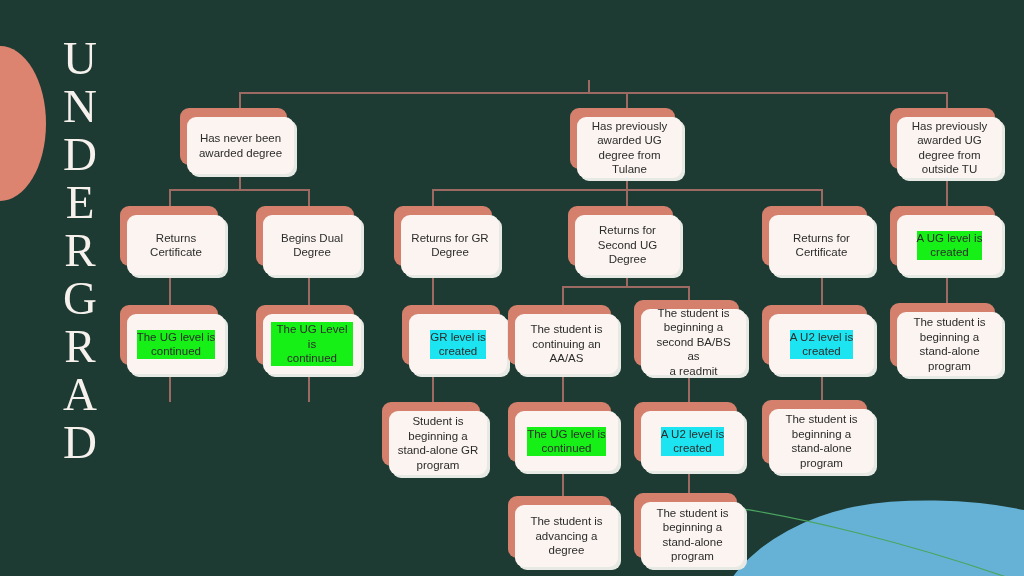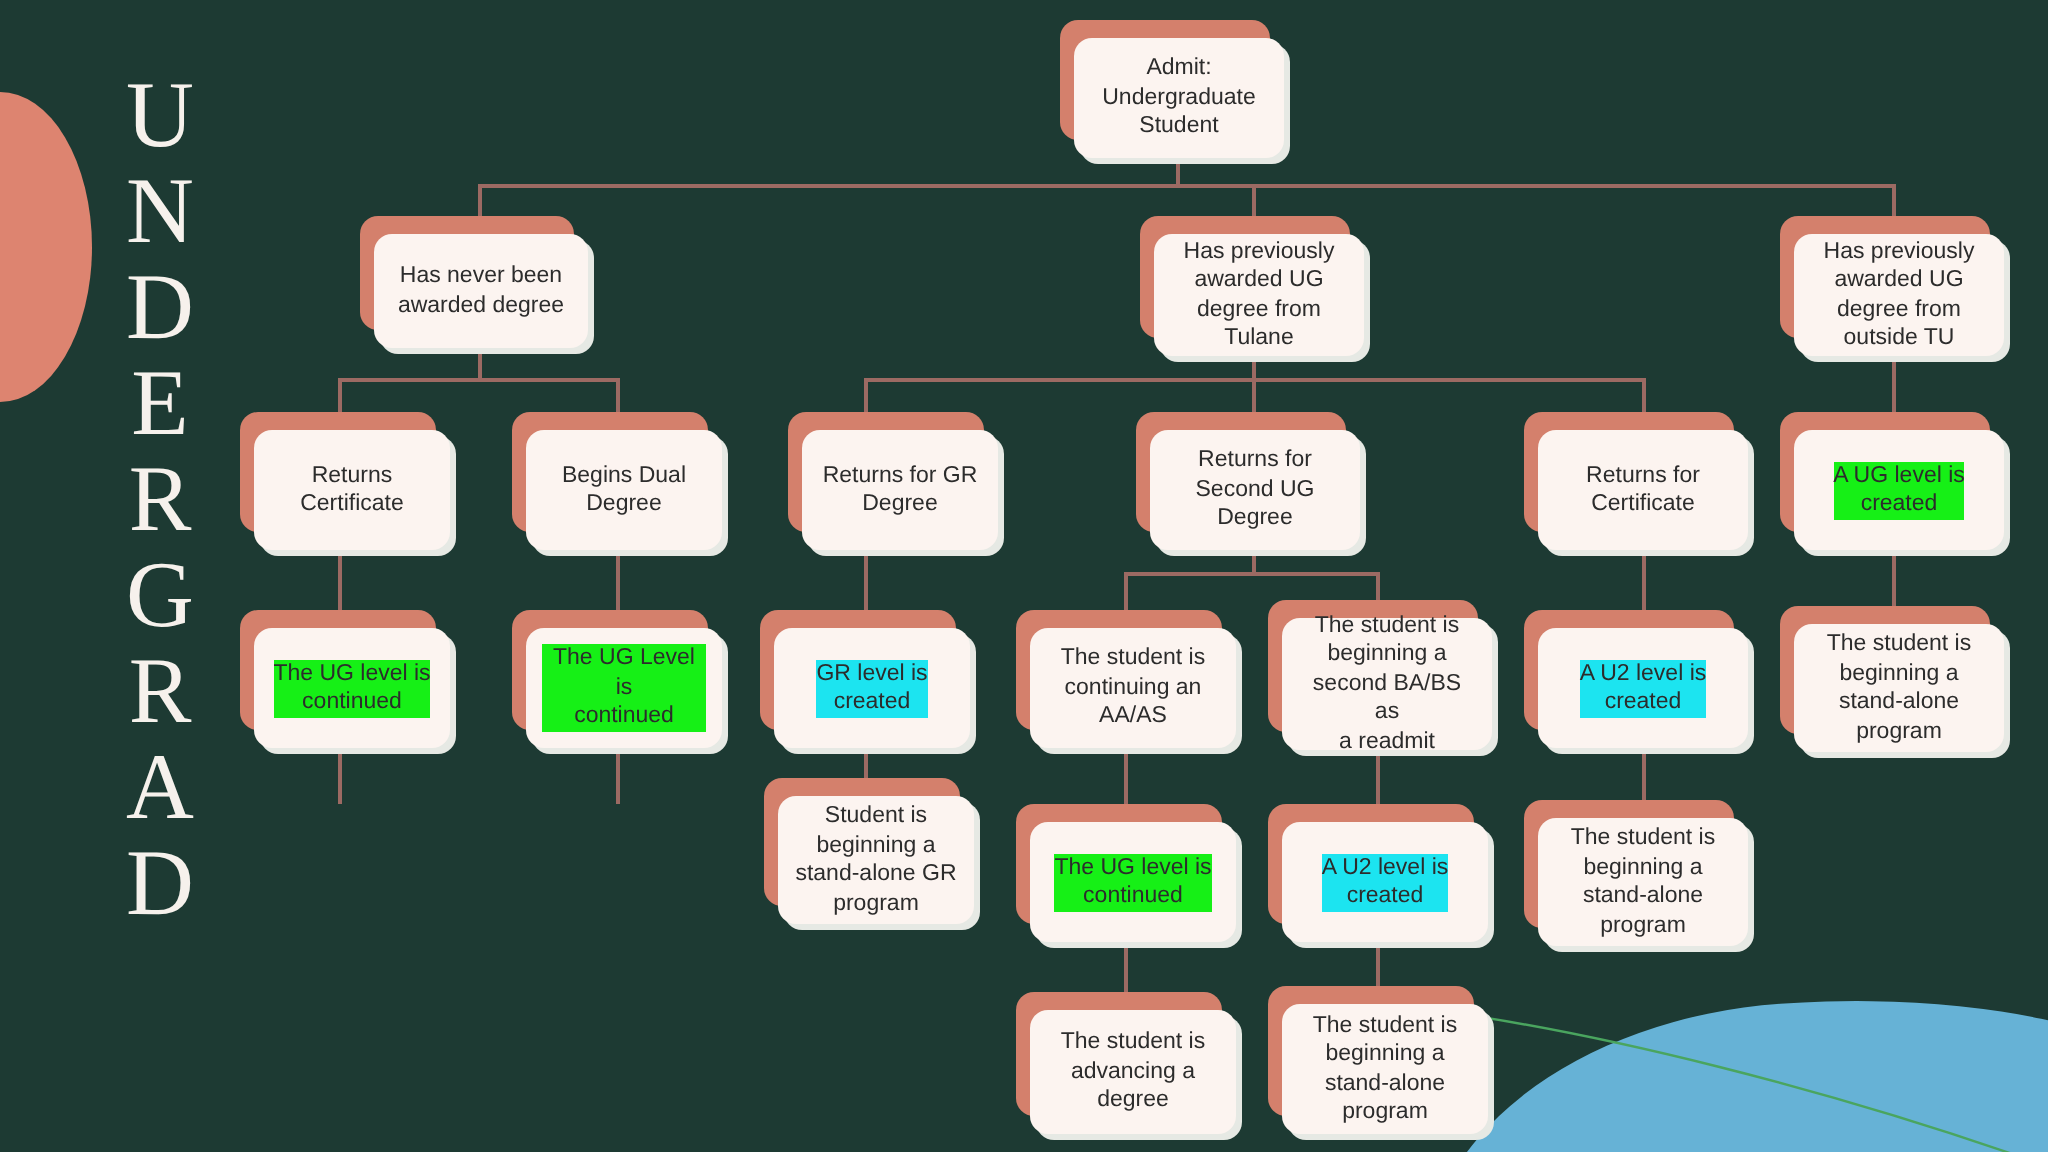--- a/index.html
+++ b/index.html
@@ -153,29 +153,20 @@
   <div class="conn v" style="left:169px; top:373px; height:29px;"></div>
   <div class="conn v" style="left:308px; top:373px; height:29px;"></div>
   <div class="conn v" style="left:432px; top:373px; height:29px;"></div>
   <div class="conn v" style="left:562px; top:373px; height:29px;"></div>
   <div class="conn v" style="left:688px; top:373px; height:29px;"></div>
   <div class="conn v" style="left:821px; top:373px; height:29px;"></div>
 
   <div class="conn v" style="left:562px; top:470px; height:26px;"></div>
   <div class="conn v" style="left:688px; top:470px; height:26px;"></div>
 
-  <div class="node" style="left:530px; top:10px; width:105px; height:60px;">
-    <div class="back"></div>
-    <div class="shadow"></div>
-    <div class="front">
-        <span class="label">Admit:
-Undergraduate
-Student</span>
-      </div>
-  </div>
 
   <div class="node" style="left:180px; top:108px; width:107px; height:57px;">
     <div class="back"></div>
     <div class="shadow"></div>
     <div class="front">
         <span class="label">Has never been
 awarded degree</span>
       </div>
   </div>
 
@@ -267,21 +258,21 @@
 
   <div class="node t-green" style="left:256px; top:305px; width:98px; height:60px;">
     <div class="back"></div>
     <div class="shadow"></div>
     <div class="front">
         <span class="label">The UG Level is
 continued</span>
       </div>
   </div>
 
-  <div class="node t-cyan" style="left:380px; top:305px; width:98px; height:60px;">
+  <div class="node t-cyan" style="left:402px; top:305px; width:98px; height:60px;">
     <div class="back"></div>
     <div class="shadow"></div>
     <div class="front">
         <span class="label">GR level is
 created</span>
       </div>
   </div>
 
   <div class="node" style="left:508px; top:305px; width:103px; height:60px;">
     <div class="back"></div>
@@ -319,21 +310,21 @@
     <div class="front">
         <span class="label">The student is
 beginning a
 stand-alone
 program</span>
       </div>
   </div>
 
 
 
-  <div class="node" style="left:382px; top:389px; width:98px; height:64px;">
+  <div class="node" style="left:382px; top:402px; width:98px; height:64px;">
     <div class="back"></div>
     <div class="shadow"></div>
     <div class="front">
         <span class="label">Student is
 beginning a
 stand-alone GR
 program</span>
       </div>
   </div>
 

